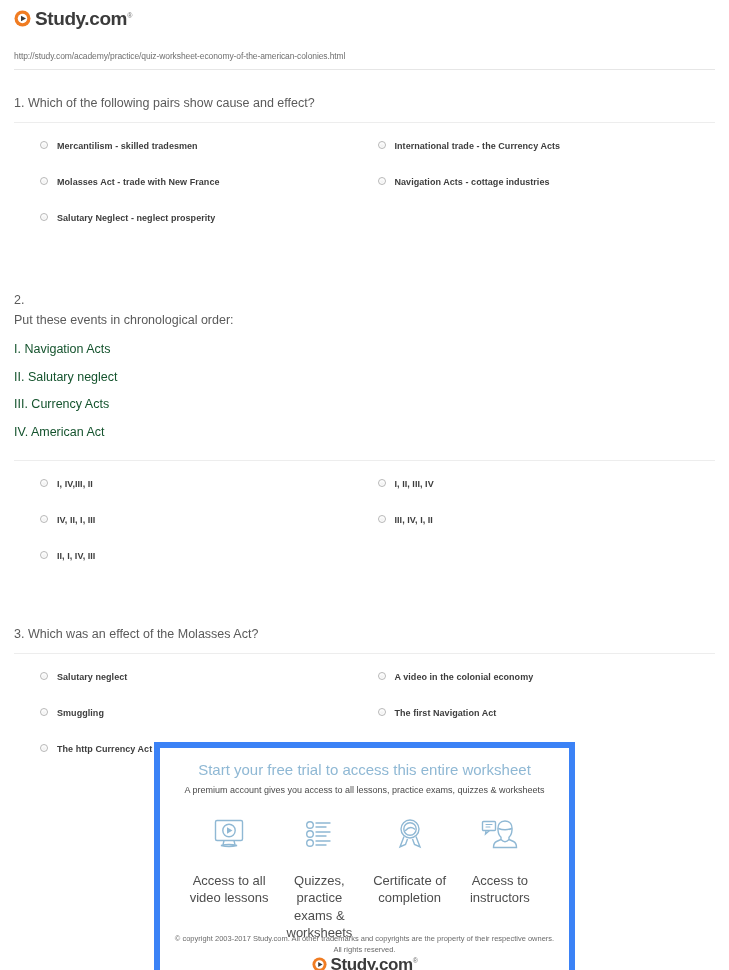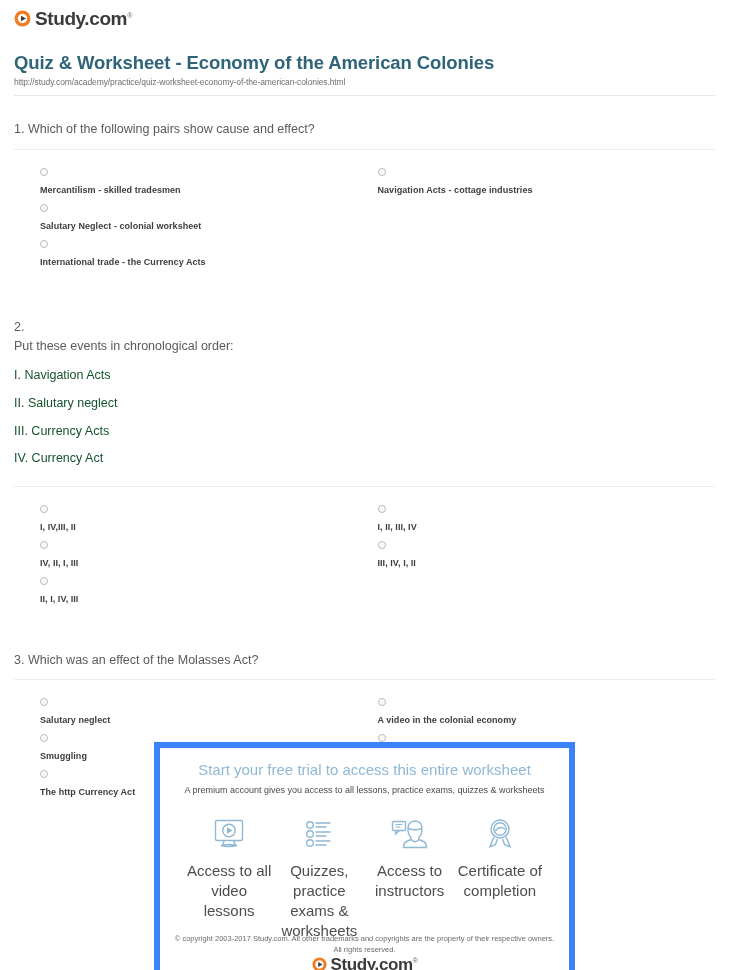--- a/index.html
+++ b/index.html
@@ -115,21 +115,20 @@
   .answers.rows3 { grid-template-rows: repeat(3, 36px); }
   .answer {
     display: flex;
     align-items: flex-start;
     gap: 9px;
     font-size: 9px;
     color: #3d3d3d;
     font-weight: bold;
     line-height: 1.2;
     letter-spacing: 0.05px;
-    flex-direction: column;
   }
   .radio {
     width: 8px;
     height: 8px;
     flex: 0 0 8px;
     margin-top: 0px;
     border-radius: 50%;
     border: 1px solid #b8b8b8;
     background: linear-gradient(180deg, #ffffff 0%, #ededed 100%);
     box-shadow: inset 0 0 0 1px #ffffff;
@@ -174,22 +173,22 @@
     text-align: center;
   }
   .feature-icon {
     height: 40px;
     display: flex;
     align-items: center;
     justify-content: center;
   }
   .feature-icon svg { display: block; }
   .feature-label {
-    margin-top: 7px;
-    font-size: 15px;
+    margin-top: 18px;
+    font-size: 13px;
     color: #4d4d4d;
     line-height: 1.35;
   }
   .promo-logo {
     margin-top: 14px;
     margin-bottom: 9px;
     display: flex;
     justify-content: center;
   }
   .promo-logo .logo-text { font-size: 17px; }
@@ -227,57 +226,60 @@
       <svg class="logo-mark" viewBox="0 0 34 34">
         <circle cx="17" cy="17" r="16" fill="#f07c22"></circle>
         <circle cx="17" cy="17" r="9.5" fill="#ffffff"></circle>
         <polygon points="14,11.5 24,17 14,22.5" fill="#3b3b3b"></polygon>
       </svg>
       <span class="logo-text"><span>Study.com</span><span class="logo-tm">®</span></span>
     </div>
   </div>
 
   <div class="title-block">
-    <h1 class="page-title">Quiz &amp; Worksheet - Economy of the American Colonies</h1>
     <p class="page-url">http://study.com/academy/practice/quiz-worksheet-economy-of-the-american-colonies.html</p>
   </div>
   <hr class="header-rule">
 
   <div class="question-block">
     <p class="question-text">1. Which of the following pairs show cause and effect?</p>
     <hr class="q-rule">
     <div class="answers rows3">
       <div class="answer">
         <span class="radio"></span>
         <span class="answer-label">Mercantilism - skilled tradesmen</span>
       </div>
       <div class="answer">
         <span class="radio"></span>
-        <span class="answer-label">Salutary Neglect - colonial worksheet</span>
+        <span class="answer-label">Molasses Act - trade with New France</span>
+      </div>
+      <div class="answer">
+        <span class="radio"></span>
+        <span class="answer-label">Salutary Neglect - neglect prosperity</span>
       </div>
       <div class="answer">
         <span class="radio"></span>
         <span class="answer-label">International trade - the Currency Acts</span>
       </div>
       <div class="answer">
         <span class="radio"></span>
         <span class="answer-label">Navigation Acts - cottage industries</span>
       </div>
       <div class="answer"></div>
     </div>
   </div>
 
   <div class="question-block" style="margin-top:42px;">
     <p class="question-text">2.</p>
     <p class="question-text" style="margin-bottom:12px;">Put these events in chronological order:</p>
     <ul class="question-lines">
       <li>I. Navigation Acts</li>
       <li>II. Salutary neglect</li>
       <li>III. Currency Acts</li>
-      <li style="margin-bottom:0;">IV. Currency Act</li>
+      <li style="margin-bottom:0;">IV. American Act</li>
     </ul>
     <hr class="q-rule" style="margin-top:19px;">
     <div class="answers rows3">
       <div class="answer">
         <span class="radio"></span>
         <span class="answer-label">I, IV,III, II</span>
       </div>
       <div class="answer">
         <span class="radio"></span>
         <span class="answer-label">IV, II, I, III</span>
@@ -356,56 +358,56 @@
           <svg width="36" height="32" viewBox="0 0 36 32" fill="none" stroke="#8fb8d4" stroke-width="1.4">
             <circle cx="9" cy="7" r="3.3"></circle>
             <circle cx="9" cy="16" r="3.3"></circle>
             <circle cx="9" cy="25" r="3.3"></circle>
             <path d="M15 5 H29 M15 9 H25 M15 14 H29 M15 18 H25 M15 23 H29 M15 27 H25" stroke-linecap="round"></path>
           </svg>
         </div>
         <div class="feature-label">
           <span>Quizzes, practice</span><br>
           <span>exams &amp; worksheets</span>
+        </div>
+      </div>
+
+      <div class="feature">
+        <div class="feature-icon">
+          <svg width="36" height="32" viewBox="0 0 36 32" fill="none" stroke="#8fb8d4" stroke-width="1.4">
+            <circle cx="18" cy="11" r="9"></circle>
+            <circle cx="18" cy="11" r="6.2"></circle>
+            <path d="M13.5 12.5 Q18 7.5 22.5 11" stroke-linecap="round"></path>
+            <path d="M12 18.5 L8 29 L13.5 26.5 L15.5 21"></path>
+            <path d="M24 18.5 L28 29 L22.5 26.5 L20.5 21"></path>
+          </svg>
+        </div>
+        <div class="feature-label">
+          <span>Certificate of</span><br>
+          <span>completion</span>
         </div>
       </div>
 
       <div class="feature">
         <div class="feature-icon">
           <svg width="38" height="32" viewBox="0 0 38 32" fill="none" stroke="#8fb8d4" stroke-width="1.4">
             <rect x="1.5" y="3.5" width="13" height="9" rx="1"></rect>
             <path d="M5 12.5 L4.5 16 L8.5 12.5"></path>
             <path d="M5 6.5 H11 M5 9 H9" stroke-linecap="round" stroke-width="1.1"></path>
             <path d="M24 3 C29 3 31.5 6.5 31 12 C30.7 16 29.5 18 28 19.2 L28 21.5 L32.5 23.5 Q35.5 25 35.5 29.5 L12.5 29.5 Q12.5 25 15.5 23.5 L20 21.5 L20 19.2 C18.5 18 17.3 16 17 12 C16.5 6.5 19 3 24 3 Z"></path>
             <path d="M20 21.5 Q24 26 28 21.5"></path>
             <path d="M17.3 10.5 Q24 13 30.9 10.5"></path>
           </svg>
         </div>
         <div class="feature-label">
           <span>Access to</span><br>
           <span>instructors</span>
         </div>
       </div>
 
-      <div class="feature">
-        <div class="feature-icon">
-          <svg width="36" height="32" viewBox="0 0 36 32" fill="none" stroke="#8fb8d4" stroke-width="1.4">
-            <circle cx="18" cy="11" r="9"></circle>
-            <circle cx="18" cy="11" r="6.2"></circle>
-            <path d="M13.5 12.5 Q18 7.5 22.5 11" stroke-linecap="round"></path>
-            <path d="M12 18.5 L8 29 L13.5 26.5 L15.5 21"></path>
-            <path d="M24 18.5 L28 29 L22.5 26.5 L20.5 21"></path>
-          </svg>
-        </div>
-        <div class="feature-label">
-          <span>Certificate of</span><br>
-          <span>completion</span>
-        </div>
-      </div>
-
     </div>
 
     <div class="promo-logo">
       <div class="logo">
         <svg class="logo-mark" viewBox="0 0 34 34">
           <circle cx="17" cy="17" r="16" fill="#f07c22"></circle>
           <circle cx="17" cy="17" r="9.5" fill="#ffffff"></circle>
           <polygon points="14,11.5 24,17 14,22.5" fill="#3b3b3b"></polygon>
         </svg>
         <span class="logo-text"><span>Study.com</span><span class="logo-tm">®</span></span>

